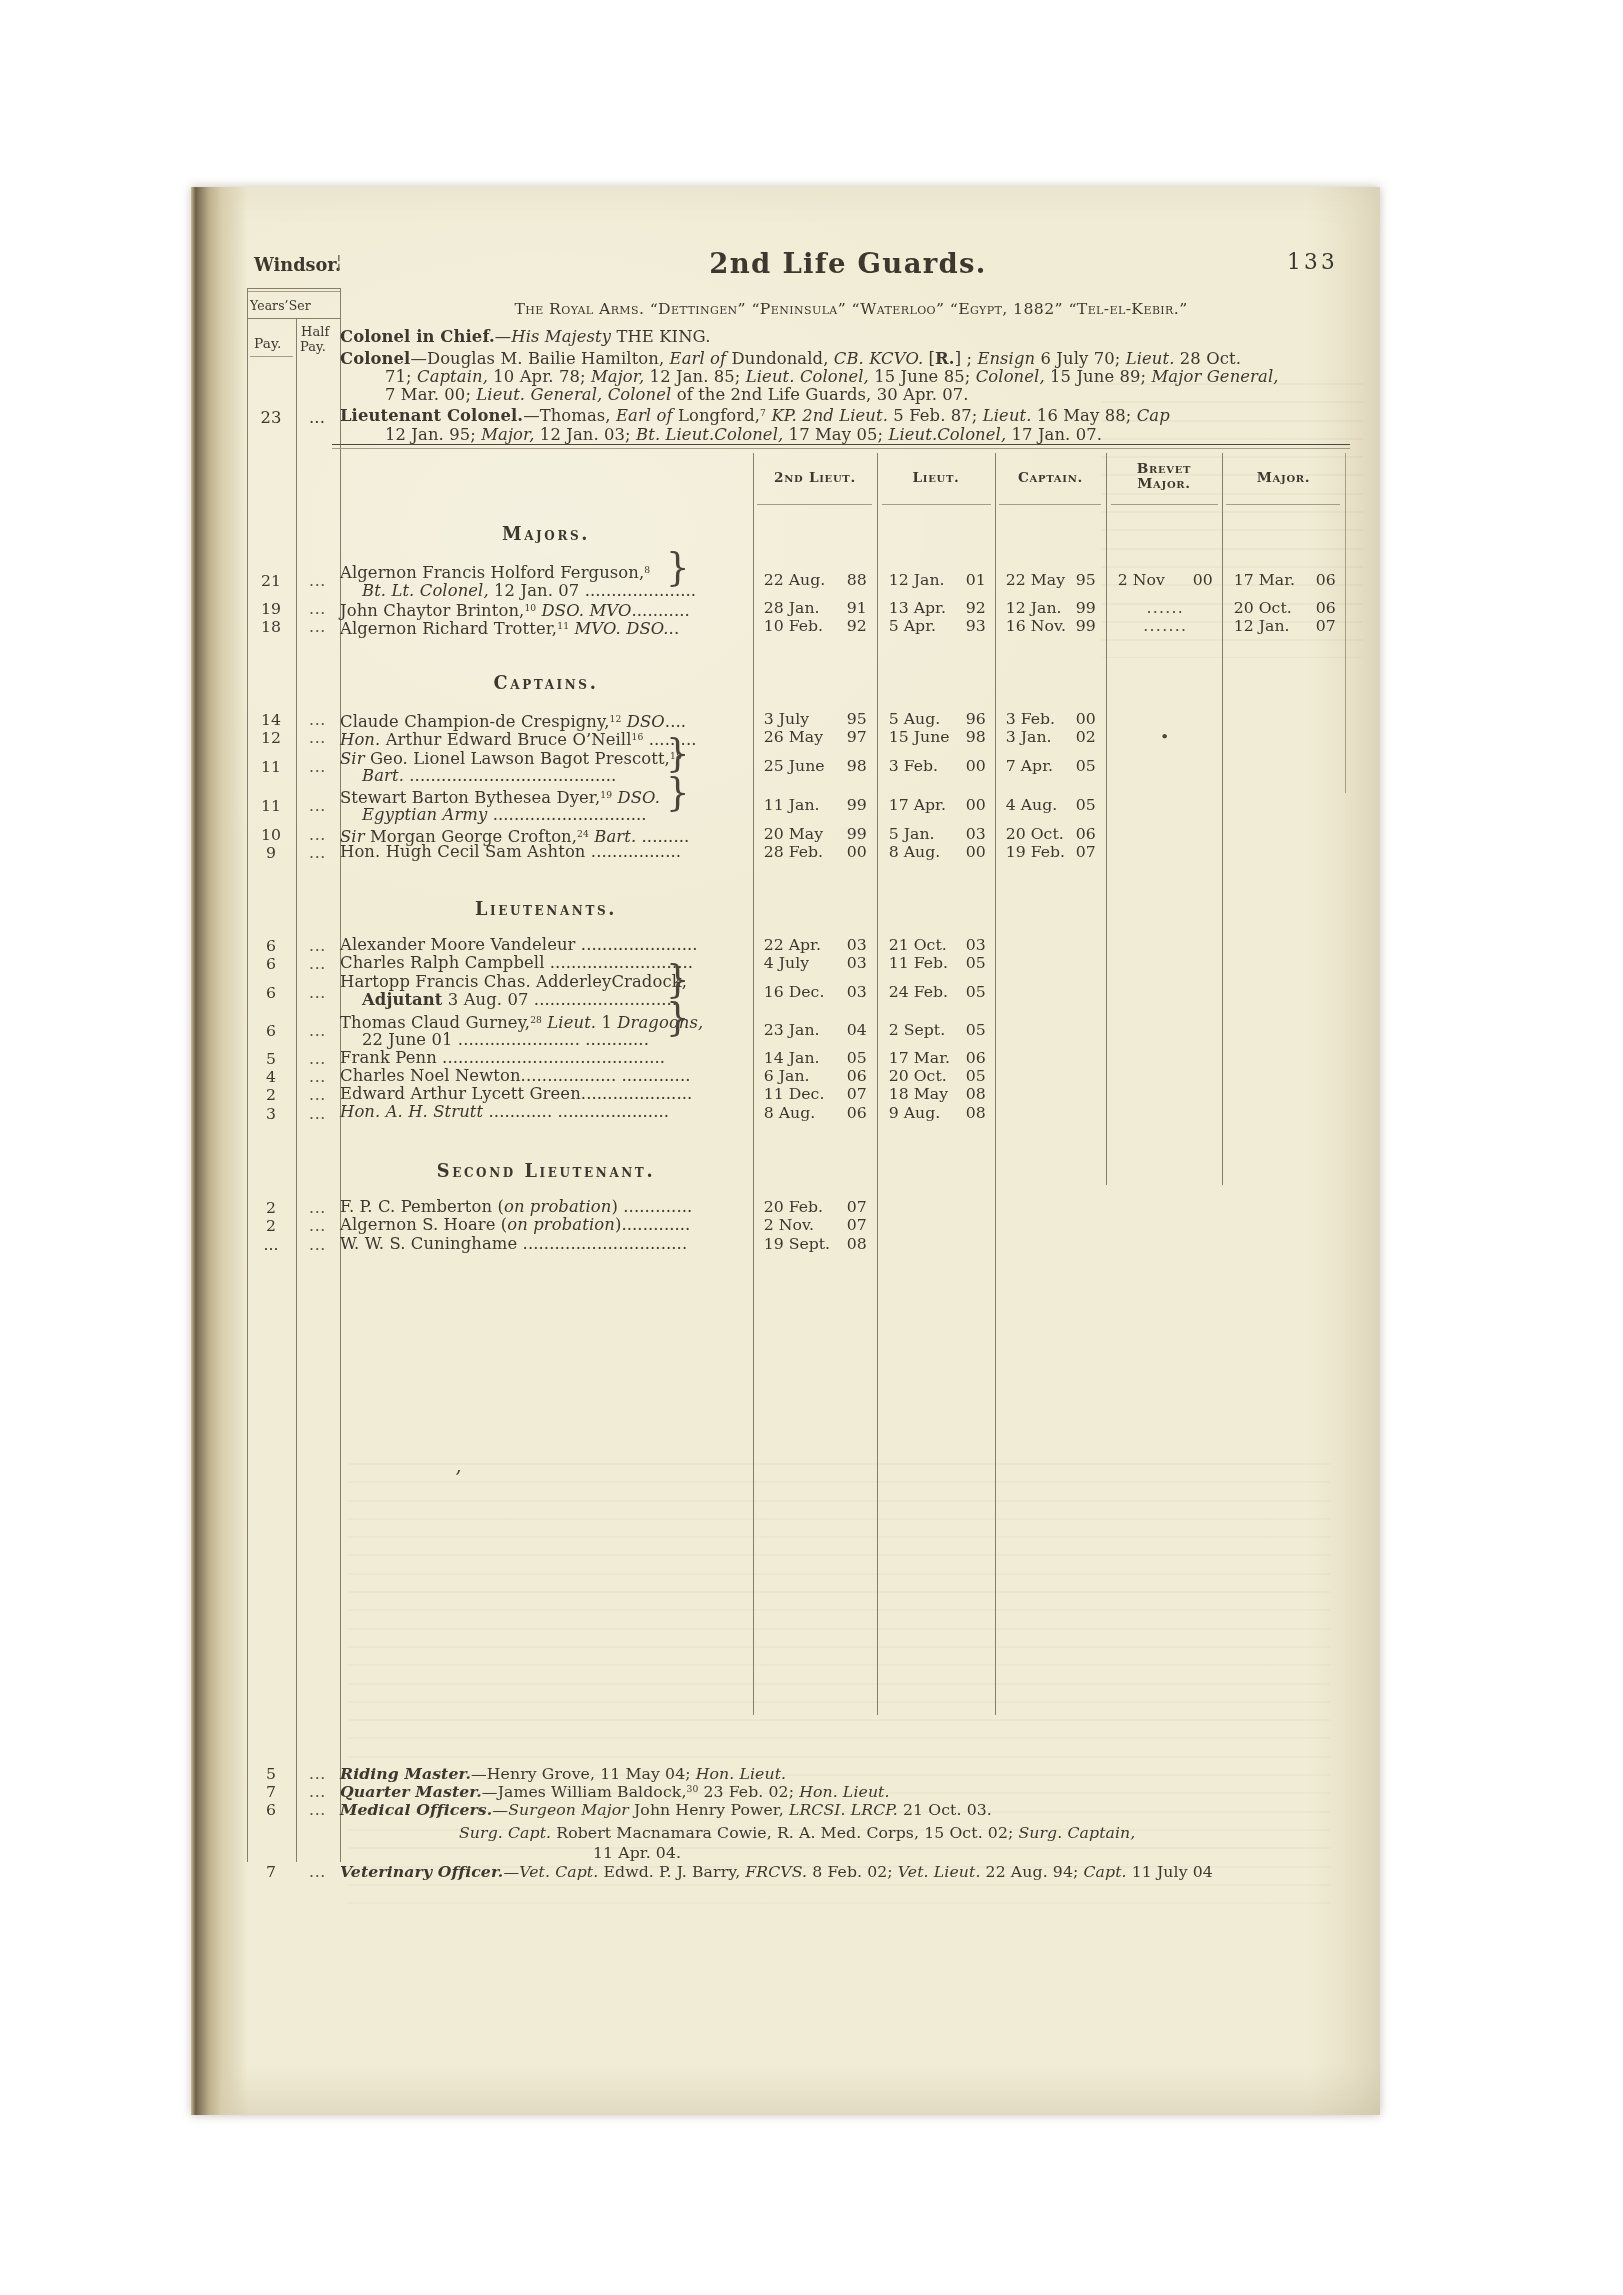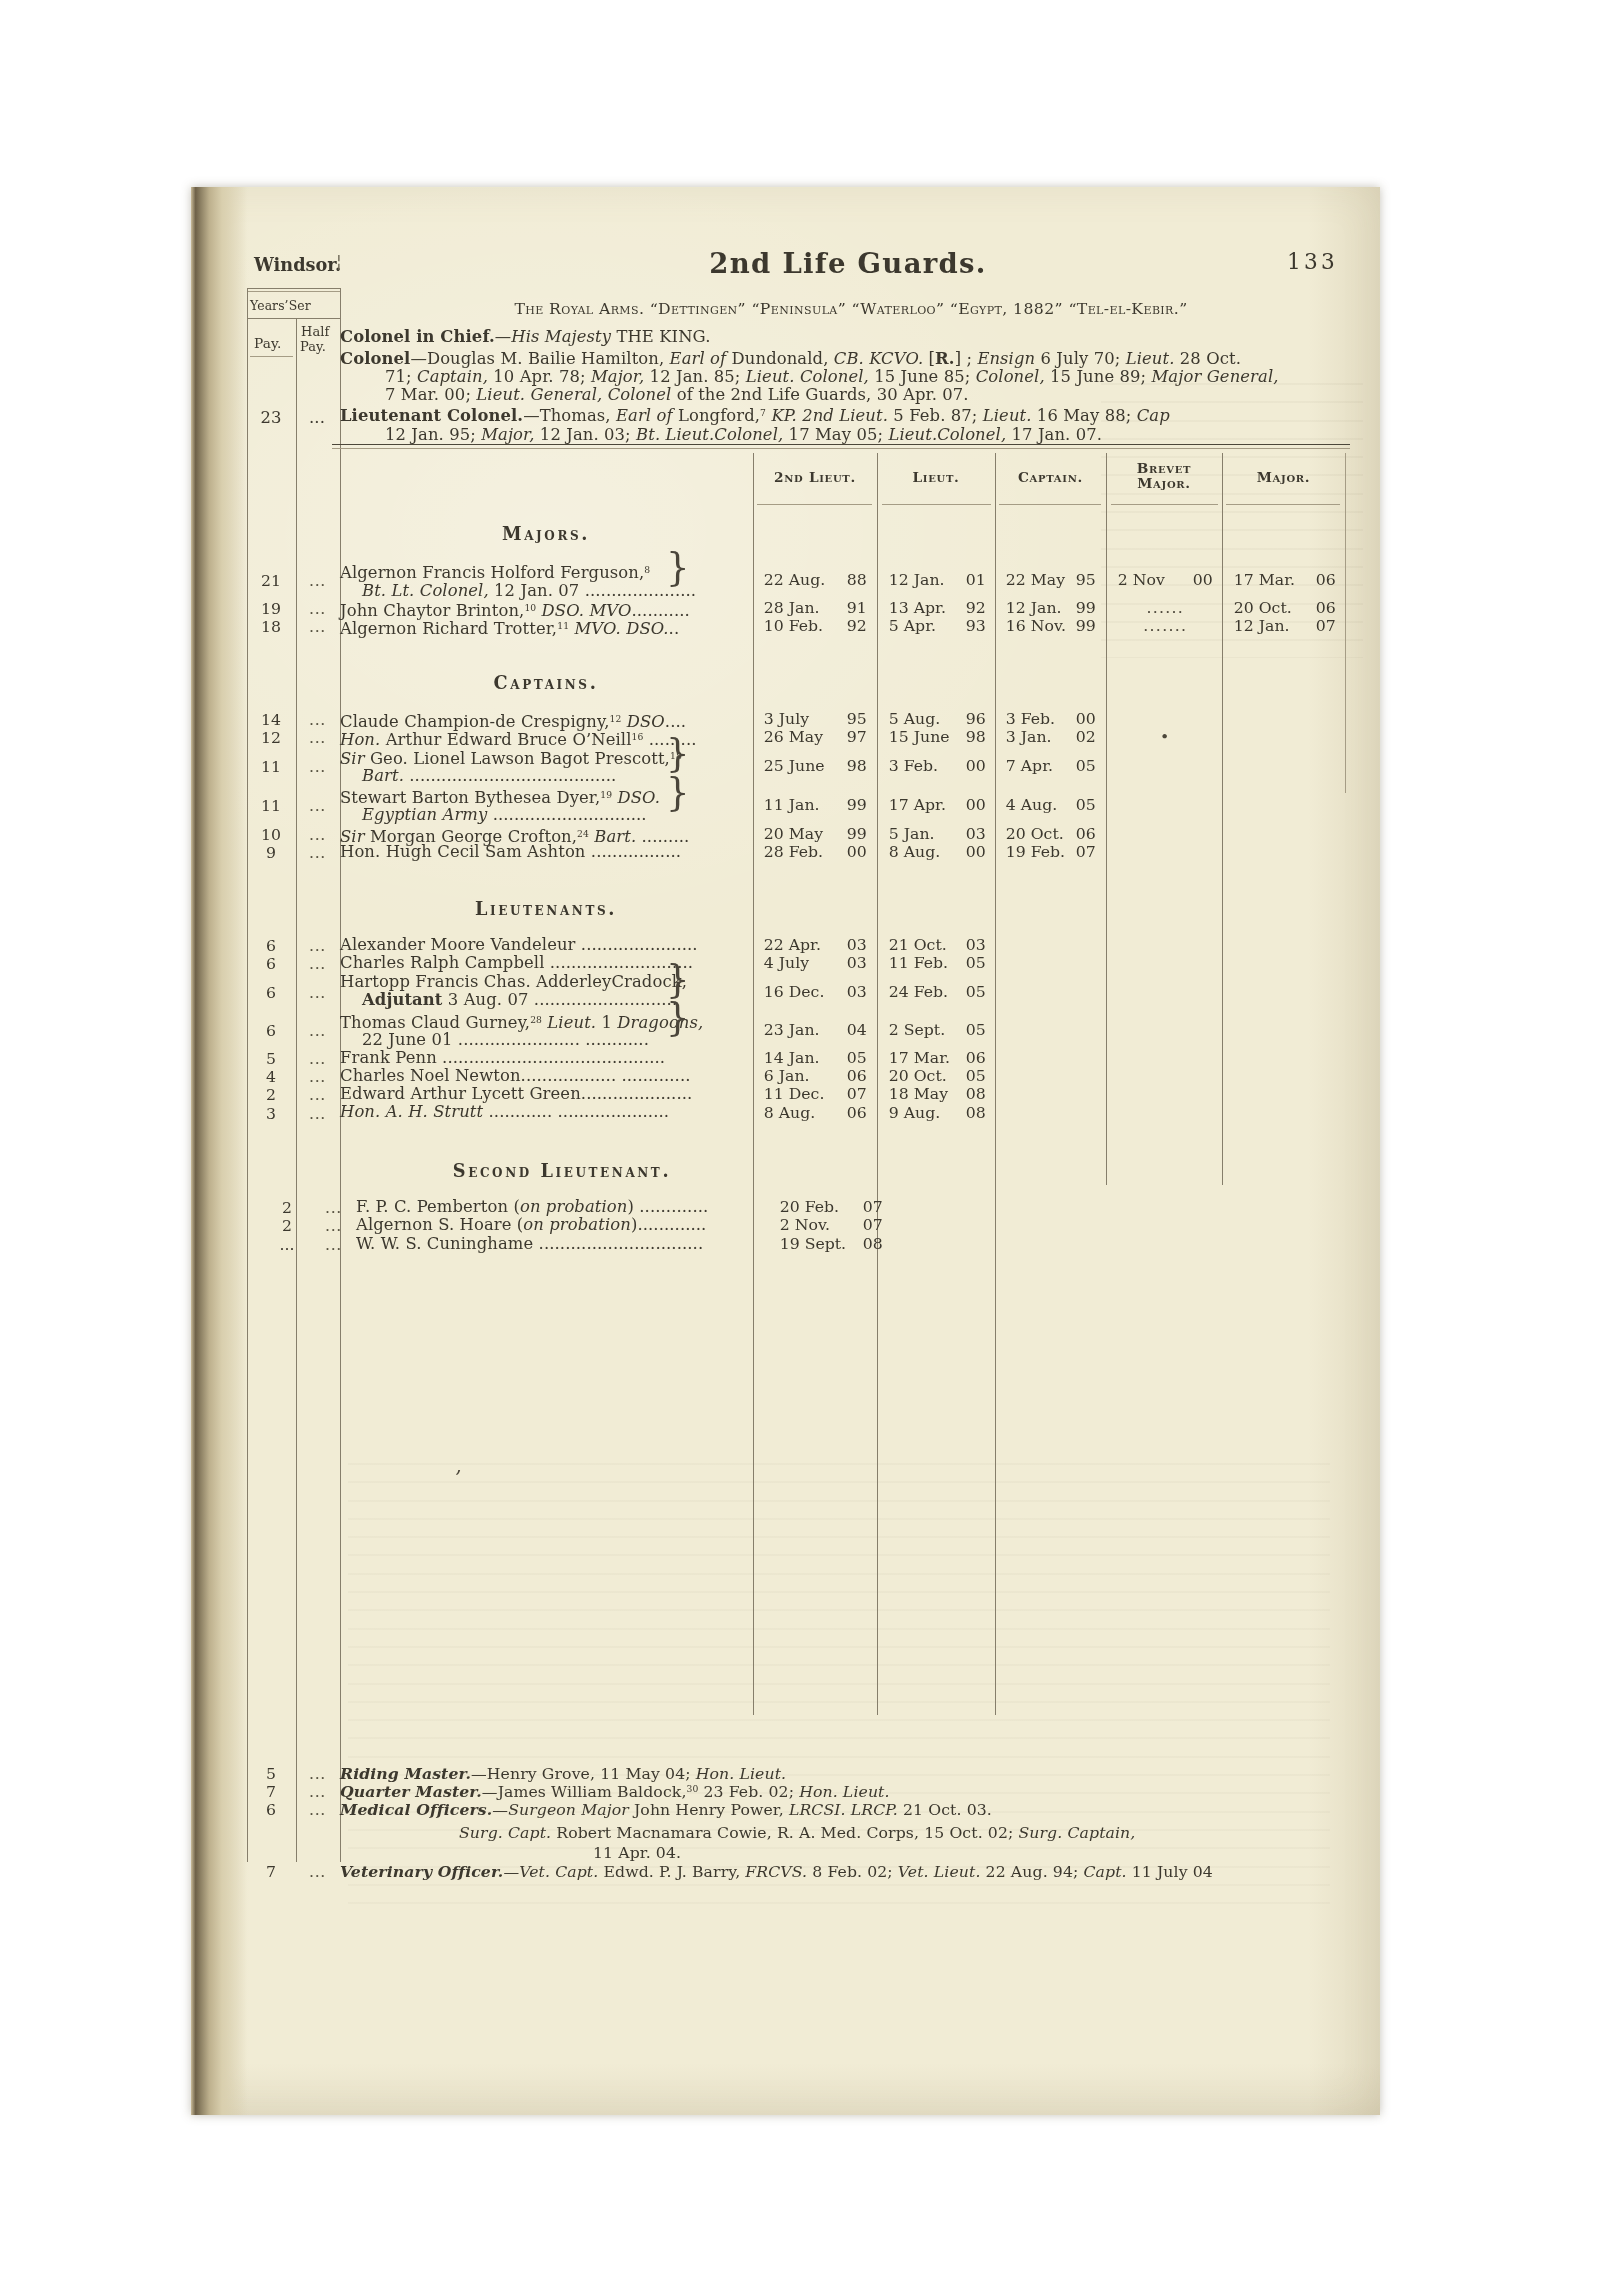--- a/index.html
+++ b/index.html
@@ -450,21 +450,21 @@
           <div class="dcell vctr" style="left: 505px; width: 124px;">
             <span>8 Aug.</span>
             <span>06</span>
           </div>
           <div class="dcell vctr" style="left: 630px; width: 118px;">
             <span>9 Aug.</span>
             <span>08</span>
           </div>
         </div>
       </div>
-    <div class="sect" id="sect3" style="top:975px;padding-left:16px;">
+    <div class="sect" id="sect3" style="top:975px;">
         <div class="sheading">Second Lieutenant.</div>
         <div class="row" style="height: 18.3px;">
           <span class="cnum vctr" style="position: absolute;">2</span>
           <span class="cdots vctr" style="position: absolute;">...</span>
           <div class="cname">
             <div><span>F. P. C. Pemberton (</span><span class="s-i">on probation</span><span>) .............</span></div>
           </div>
           <div class="dcell vctr" style="left: 505px; width: 124px;">
             <span>20 Feb.</span>
             <span>07</span>

